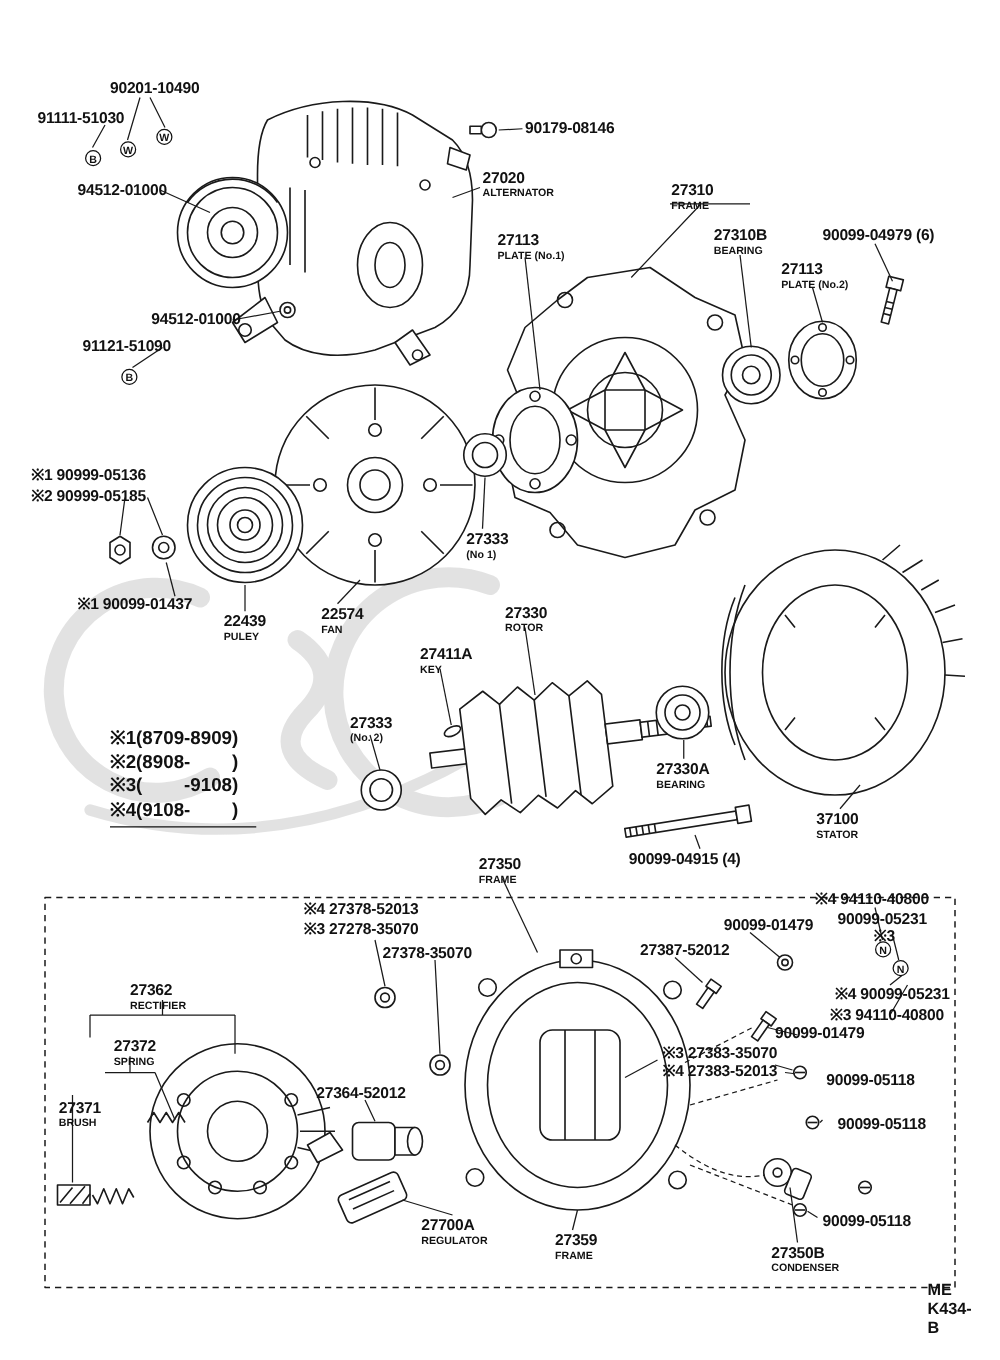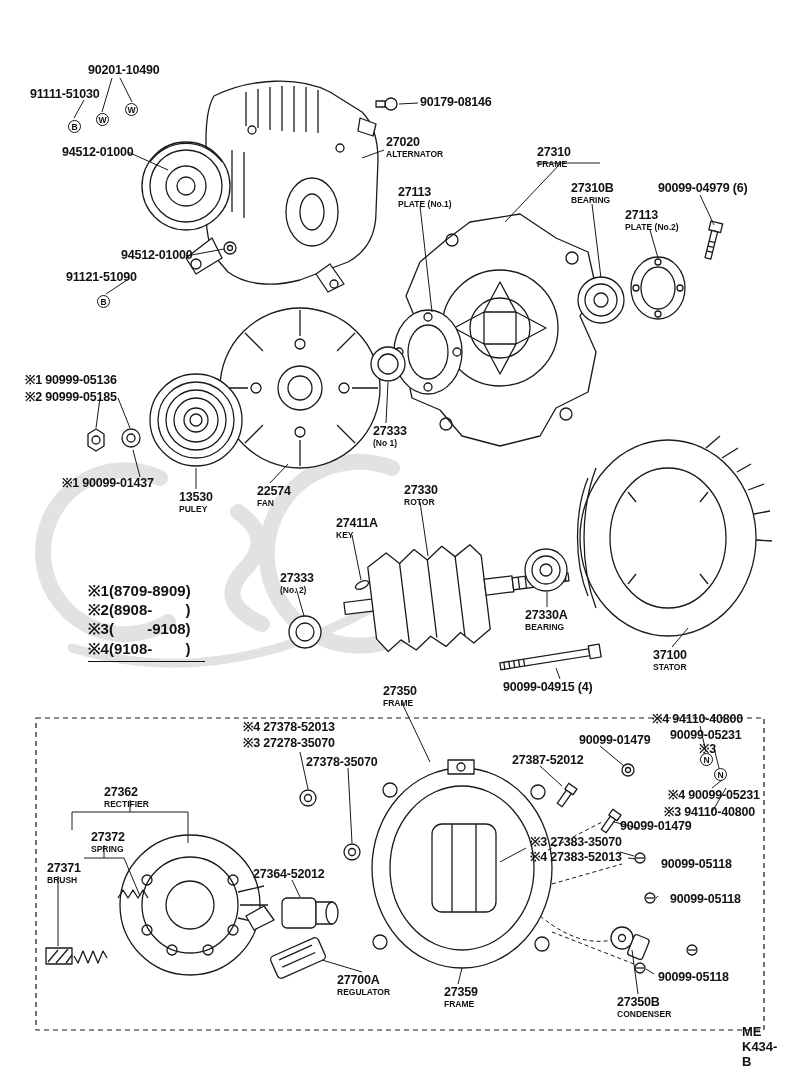--- a/index.html
+++ b/index.html
@@ -317,21 +317,21 @@
   <div class="label" style="left:537px;top:146px"><span>27310</span><span class="sub">FRAME</span></div>
   <div class="label" style="left:398px;top:186px"><span>27113</span><span class="sub">PLATE (No.1)</span></div>
   <div class="label" style="left:571px;top:182px"><span>27310B</span><span class="sub">BEARING</span></div>
   <div class="label" style="left:658px;top:182px"><span>90099-04979 (6)</span></div>
   <div class="label" style="left:625px;top:209px"><span>27113</span><span class="sub">PLATE (No.2)</span></div>
   <div class="label" style="left:121px;top:249px"><span>94512-01000</span></div>
   <div class="label" style="left:66px;top:271px"><span>91121-51090</span></div>
   <div class="label" style="left:25px;top:374px"><span>※1 90999-05136</span></div>
   <div class="label" style="left:25px;top:391px"><span>※2 90999-05185</span></div>
   <div class="label" style="left:62px;top:477px"><span>※1 90099-01437</span></div>
-  <div class="label" style="left:179px;top:491px"><span>13530</span><span class="sub">PULEY</span></div>
+  <div class="label" style="left:179px;top:491px"><span>22439</span><span class="sub">PULEY</span></div>
   <div class="label" style="left:257px;top:485px"><span>22574</span><span class="sub">FAN</span></div>
   <div class="label" style="left:404px;top:484px"><span>27330</span><span class="sub">ROTOR</span></div>
   <div class="label" style="left:336px;top:517px"><span>27411A</span><span class="sub">KEY</span></div>
   <div class="label" style="left:373px;top:425px"><span>27333</span><span class="sub">(No 1)</span></div>
   <div class="label" style="left:280px;top:572px"><span>27333</span><span class="sub">(No. 2)</span></div>
   <div class="label" style="left:525px;top:609px"><span>27330A</span><span class="sub">BEARING</span></div>
   <div class="label" style="left:653px;top:649px"><span>37100</span><span class="sub">STATOR</span></div>
   <div class="label" style="left:503px;top:681px"><span>90099-04915 (4)</span></div>
   <div class="label" style="left:383px;top:685px"><span>27350</span><span class="sub">FRAME</span></div>
   <div class="label" style="left:243px;top:721px"><span>※4 27378-52013</span></div>
@@ -340,21 +340,21 @@
   <div class="label" style="left:579px;top:734px"><span>90099-01479</span></div>
   <div class="label" style="left:652px;top:713px"><span>※4 94110-40800</span></div>
   <div class="label" style="left:670px;top:729px"><span>90099-05231</span></div>
   <div class="label" style="left:699px;top:743px"><span>※3</span></div>
   <div class="label" style="left:512px;top:754px"><span>27387-52012</span></div>
   <div class="label" style="left:668px;top:789px"><span>※4 90099-05231</span></div>
   <div class="label" style="left:664px;top:806px"><span>※3 94110-40800</span></div>
   <div class="label" style="left:620px;top:820px"><span>90099-01479</span></div>
   <div class="label" style="left:104px;top:786px"><span>27362</span><span class="sub">RECTIFIER</span></div>
   <div class="label" style="left:91px;top:831px"><span>27372</span><span class="sub">SPRING</span></div>
-  <div class="label" style="left:47px;top:862px"><span>27371</span><span class="sub">BRUSH</span></div>
+  <div class="label" style="left:47px;top:880px"><span>27371</span><span class="sub">BRUSH</span></div>
   <div class="label" style="left:530px;top:836px"><span>※3 27383-35070</span></div>
   <div class="label" style="left:530px;top:851px"><span>※4 27383-52013</span></div>
   <div class="label" style="left:661px;top:858px"><span>90099-05118</span></div>
   <div class="label" style="left:670px;top:893px"><span>90099-05118</span></div>
   <div class="label" style="left:253px;top:868px"><span>27364-52012</span></div>
   <div class="label" style="left:337px;top:974px"><span>27700A</span><span class="sub">REGULATOR</span></div>
   <div class="label" style="left:444px;top:986px"><span>27359</span><span class="sub">FRAME</span></div>
   <div class="label" style="left:617px;top:996px"><span>27350B</span><span class="sub">CONDENSER</span></div>
   <div class="label" style="left:658px;top:971px"><span>90099-05118</span></div>
 

